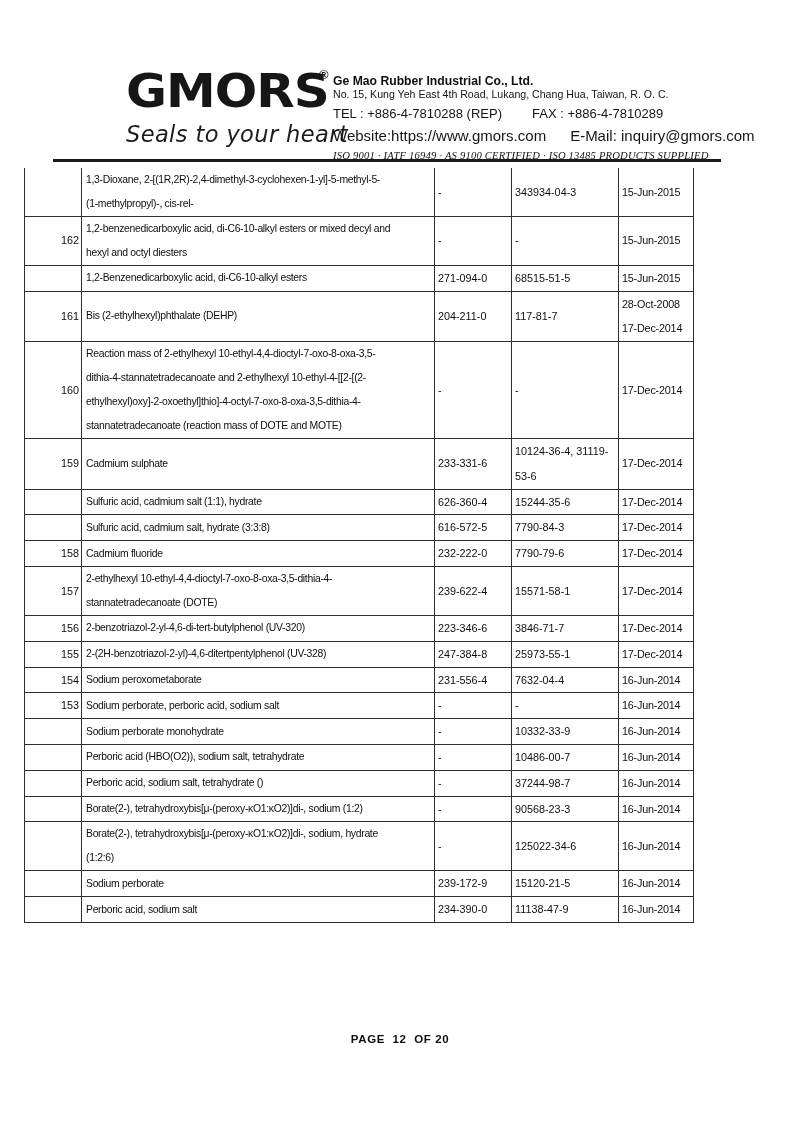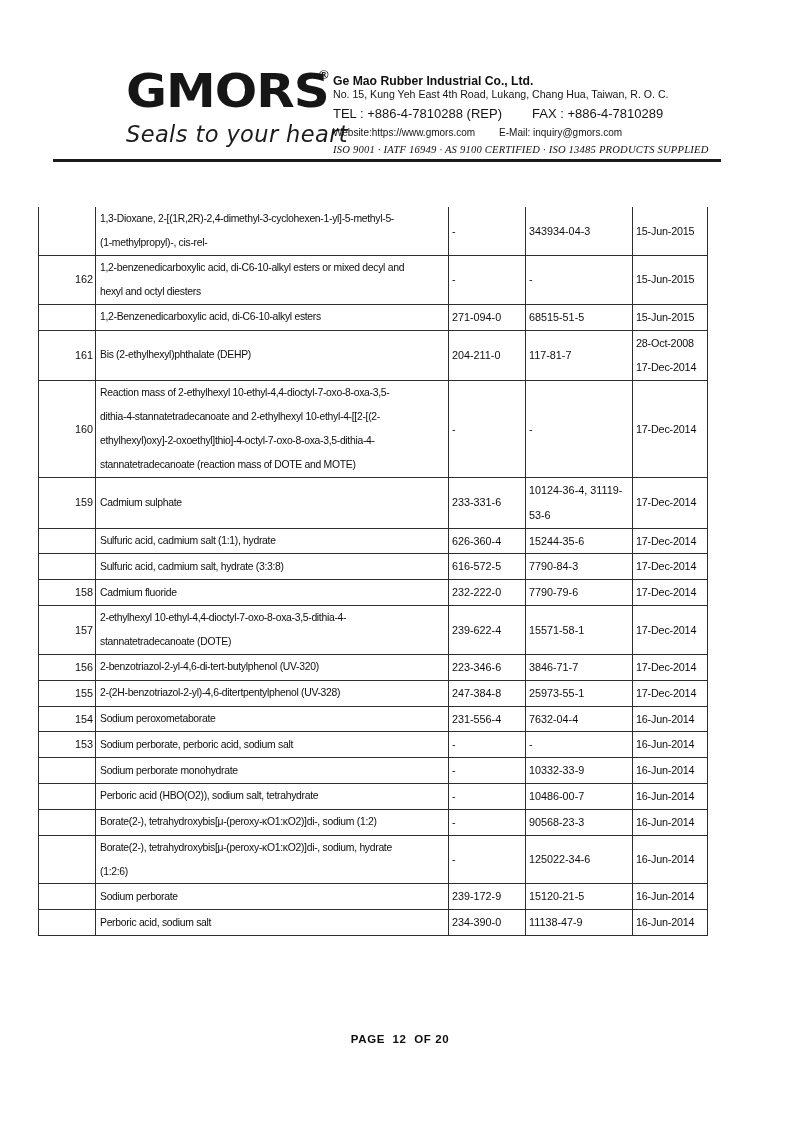--- a/index.html
+++ b/index.html
@@ -37,43 +37,42 @@
     color: #1c1c1c;
     margin-top: 3px;
     white-space: nowrap;
   }
 
   .company-block { position: absolute; left: 333px; top: 74px; width: 420px; }
   .company-name { font-size: 12.2px; font-weight: bold; color: #101010; white-space: nowrap; }
   .company-address { font-size: 10.6px; color: #151515; margin-bottom: 6px; white-space: nowrap; }
   .company-telfax { font-size: 13px; color: #151515; margin-bottom: 6px; white-space: nowrap; }
   .company-telfax .fax { margin-left: 30px; }
-  .company-webmail { font-size: 10px; color: #151515; margin-bottom: 6px; white-space: nowrap; }
+  .company-webmail { font-size: 15px; color: #151515; margin-bottom: 6px; white-space: nowrap; }
   .company-webmail .email { margin-left: 24px; }
   .company-certs {
     font-family: "Liberation Serif", "DejaVu Serif", serif;
     font-style: italic;
     font-size: 10.6px;
     letter-spacing: 0.2px;
     color: #101010;
     white-space: nowrap;
   }
 
   .header-rule {
     position: absolute; left: 53px; top: 159px;
     width: 668px; height: 2.5px; background: #1a1a1a;
   }
 
   
   .substances-table {
-    position: absolute; left: 38px; top: 168px;
+    position: absolute; left: 24px; top: 168px;
     width: 669px;
     border-collapse: collapse;
     table-layout: fixed;
-    margin-top: 39px;
   }
   .substances-table td {
     border: 1px solid #2d2d2d;
     vertical-align: middle;
     padding: 0 3px;
     font-size: 10.8px;
     line-height: 2.3;
     color: #0e0e0e;
     white-space: pre;
     overflow: hidden;
@@ -252,20 +251,27 @@
       </tr>
       <tr>
         <td class="col-no"></td>
         <td class="col-name">Perboric acid (HBO(O2)), sodium salt, tetrahydrate</td>
         <td class="col-ec">-</td>
         <td class="col-cas">10486-00-7</td>
         <td class="col-date">16-Jun-2014</td>
       </tr>
       <tr>
         <td class="col-no"></td>
+        <td class="col-name">Perboric acid, sodium salt, tetrahydrate ()</td>
+        <td class="col-ec">-</td>
+        <td class="col-cas">37244-98-7</td>
+        <td class="col-date">16-Jun-2014</td>
+      </tr>
+      <tr>
+        <td class="col-no"></td>
         <td class="col-name">Borate(2-), tetrahydroxybis[μ-(peroxy-κO1:κO2)]di-, sodium (1:2)</td>
         <td class="col-ec">-</td>
         <td class="col-cas">90568-23-3</td>
         <td class="col-date">16-Jun-2014</td>
       </tr>
       <tr>
         <td class="col-no"></td>
         <td class="col-name">Borate(2-), tetrahydroxybis[μ-(peroxy-κO1:κO2)]di-, sodium, hydrate
 (1:2:6)</td>
         <td class="col-ec">-</td>

